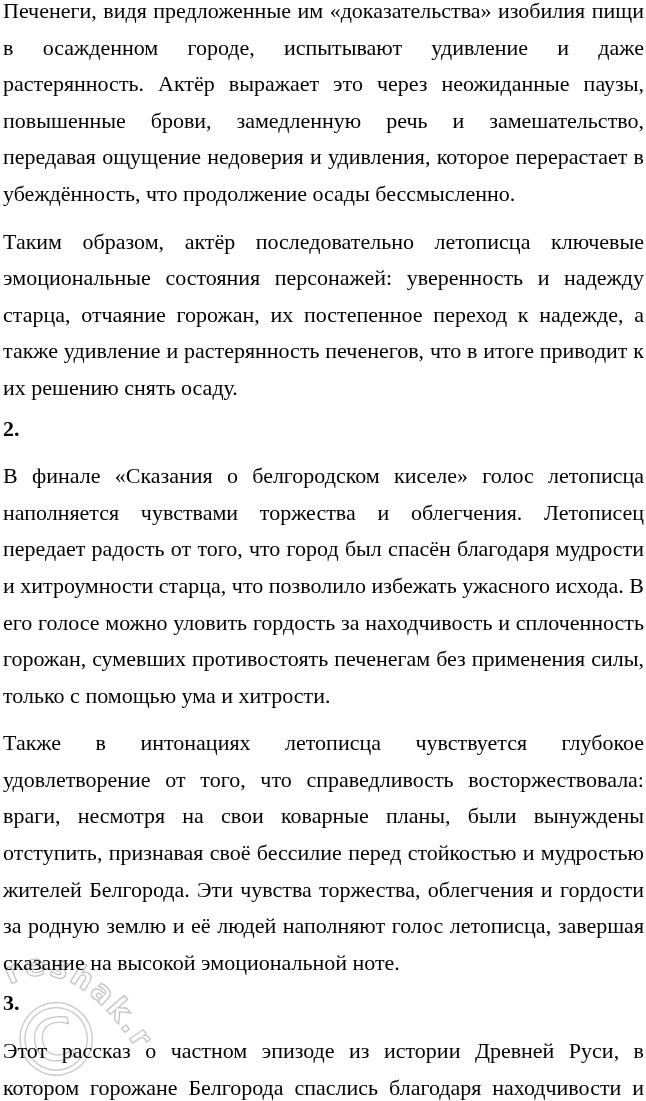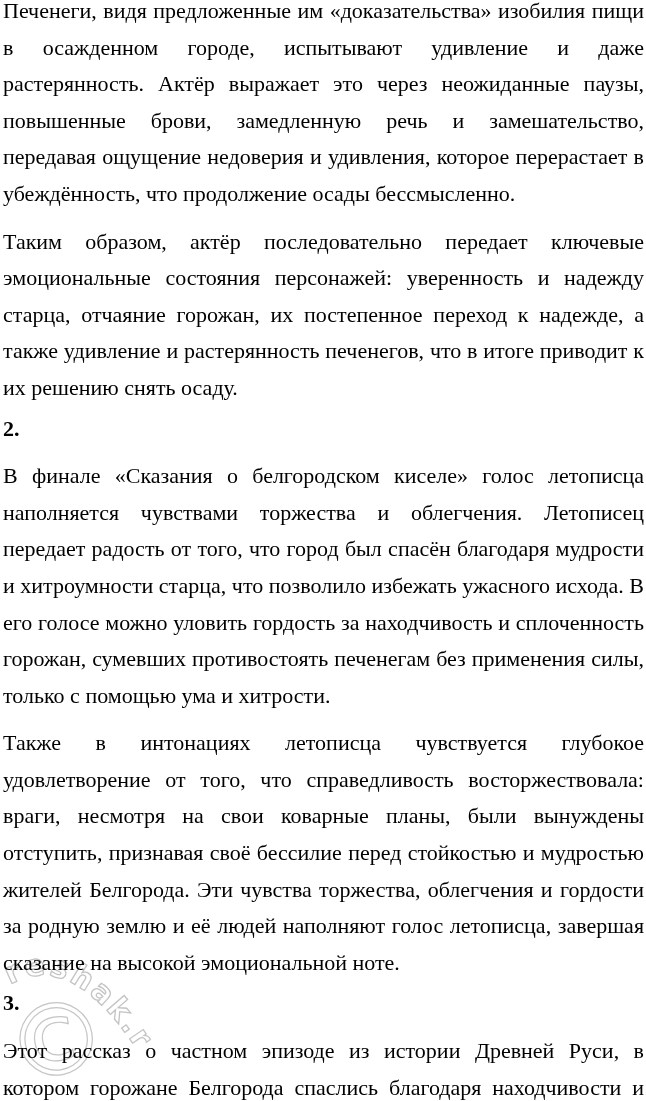--- a/index.html
+++ b/index.html
@@ -81,21 +81,21 @@
       <path id="wm-arc" d="M 10 50 Q 74 12 144 126" fill="none"></path>
     </defs>
     <text class="wm-arc-text">
       <textPath href="#wm-arc">reshak.ru</textPath>
     </text>
     <text class="wm-symbol" x="57" y="140" text-anchor="middle" transform="rotate(-10 57 109)">©</text>
   </svg>
 
   <div class="content">
     <p class="para">Печенеги, видя предложенные им «доказательства» изобилия пищи в осажденном городе, испытывают удивление и даже растерянность. Актёр выражает это через неожиданные паузы, повышенные брови, замедленную речь и замешательство, передавая ощущение недоверия и удивления, которое перерастает в убеждённость, что продолжение осады бессмысленно.</p>
-    <p class="para">Таким образом, актёр последовательно передает ключевые эмоциональные состояния персонажей: уверенность и надежду старца, отчаяние горожан, их постепенное переход к надежде, а также удивление и растерянность печенегов, что в итоге приводит к их решению снять осаду.</p>
+    <p class="para">Таким образом, актёр последовательно летописца ключевые эмоциональные состояния персонажей: уверенность и надежду старца, отчаяние горожан, их постепенное переход к надежде, а также удивление и растерянность печенегов, что в итоге приводит к их решению снять осаду.</p>
     <h2 class="heading">2.</h2>
     <p class="para">В финале «Сказания о белгородском киселе» голос летописца наполняется чувствами торжества и облегчения. Летописец передает радость от того, что город был спасён благодаря мудрости и хитроумности старца, что позволило избежать ужасного исхода. В его голосе можно уловить гордость за находчивость и сплоченность горожан, сумевших противостоять печенегам без применения силы, только с помощью ума и хитрости.</p>
     <p class="para">Также в интонациях летописца чувствуется глубокое удовлетворение от того, что справедливость восторжествовала: враги, несмотря на свои коварные планы, были вынуждены отступить, признавая своё бессилие перед стойкостью и мудростью жителей Белгорода. Эти чувства торжества, облегчения и гордости за родную землю и её людей наполняют голос летописца, завершая сказание на высокой эмоциональной ноте.</p>
     <h2 class="heading">3.</h2>
     <p class="para para-cutoff">Этот рассказ о частном эпизоде из истории Древней Руси, в котором горожане Белгорода спаслись благодаря находчивости и мудрости</p>
   </div>
 
 </div>
 
 </body></html>

